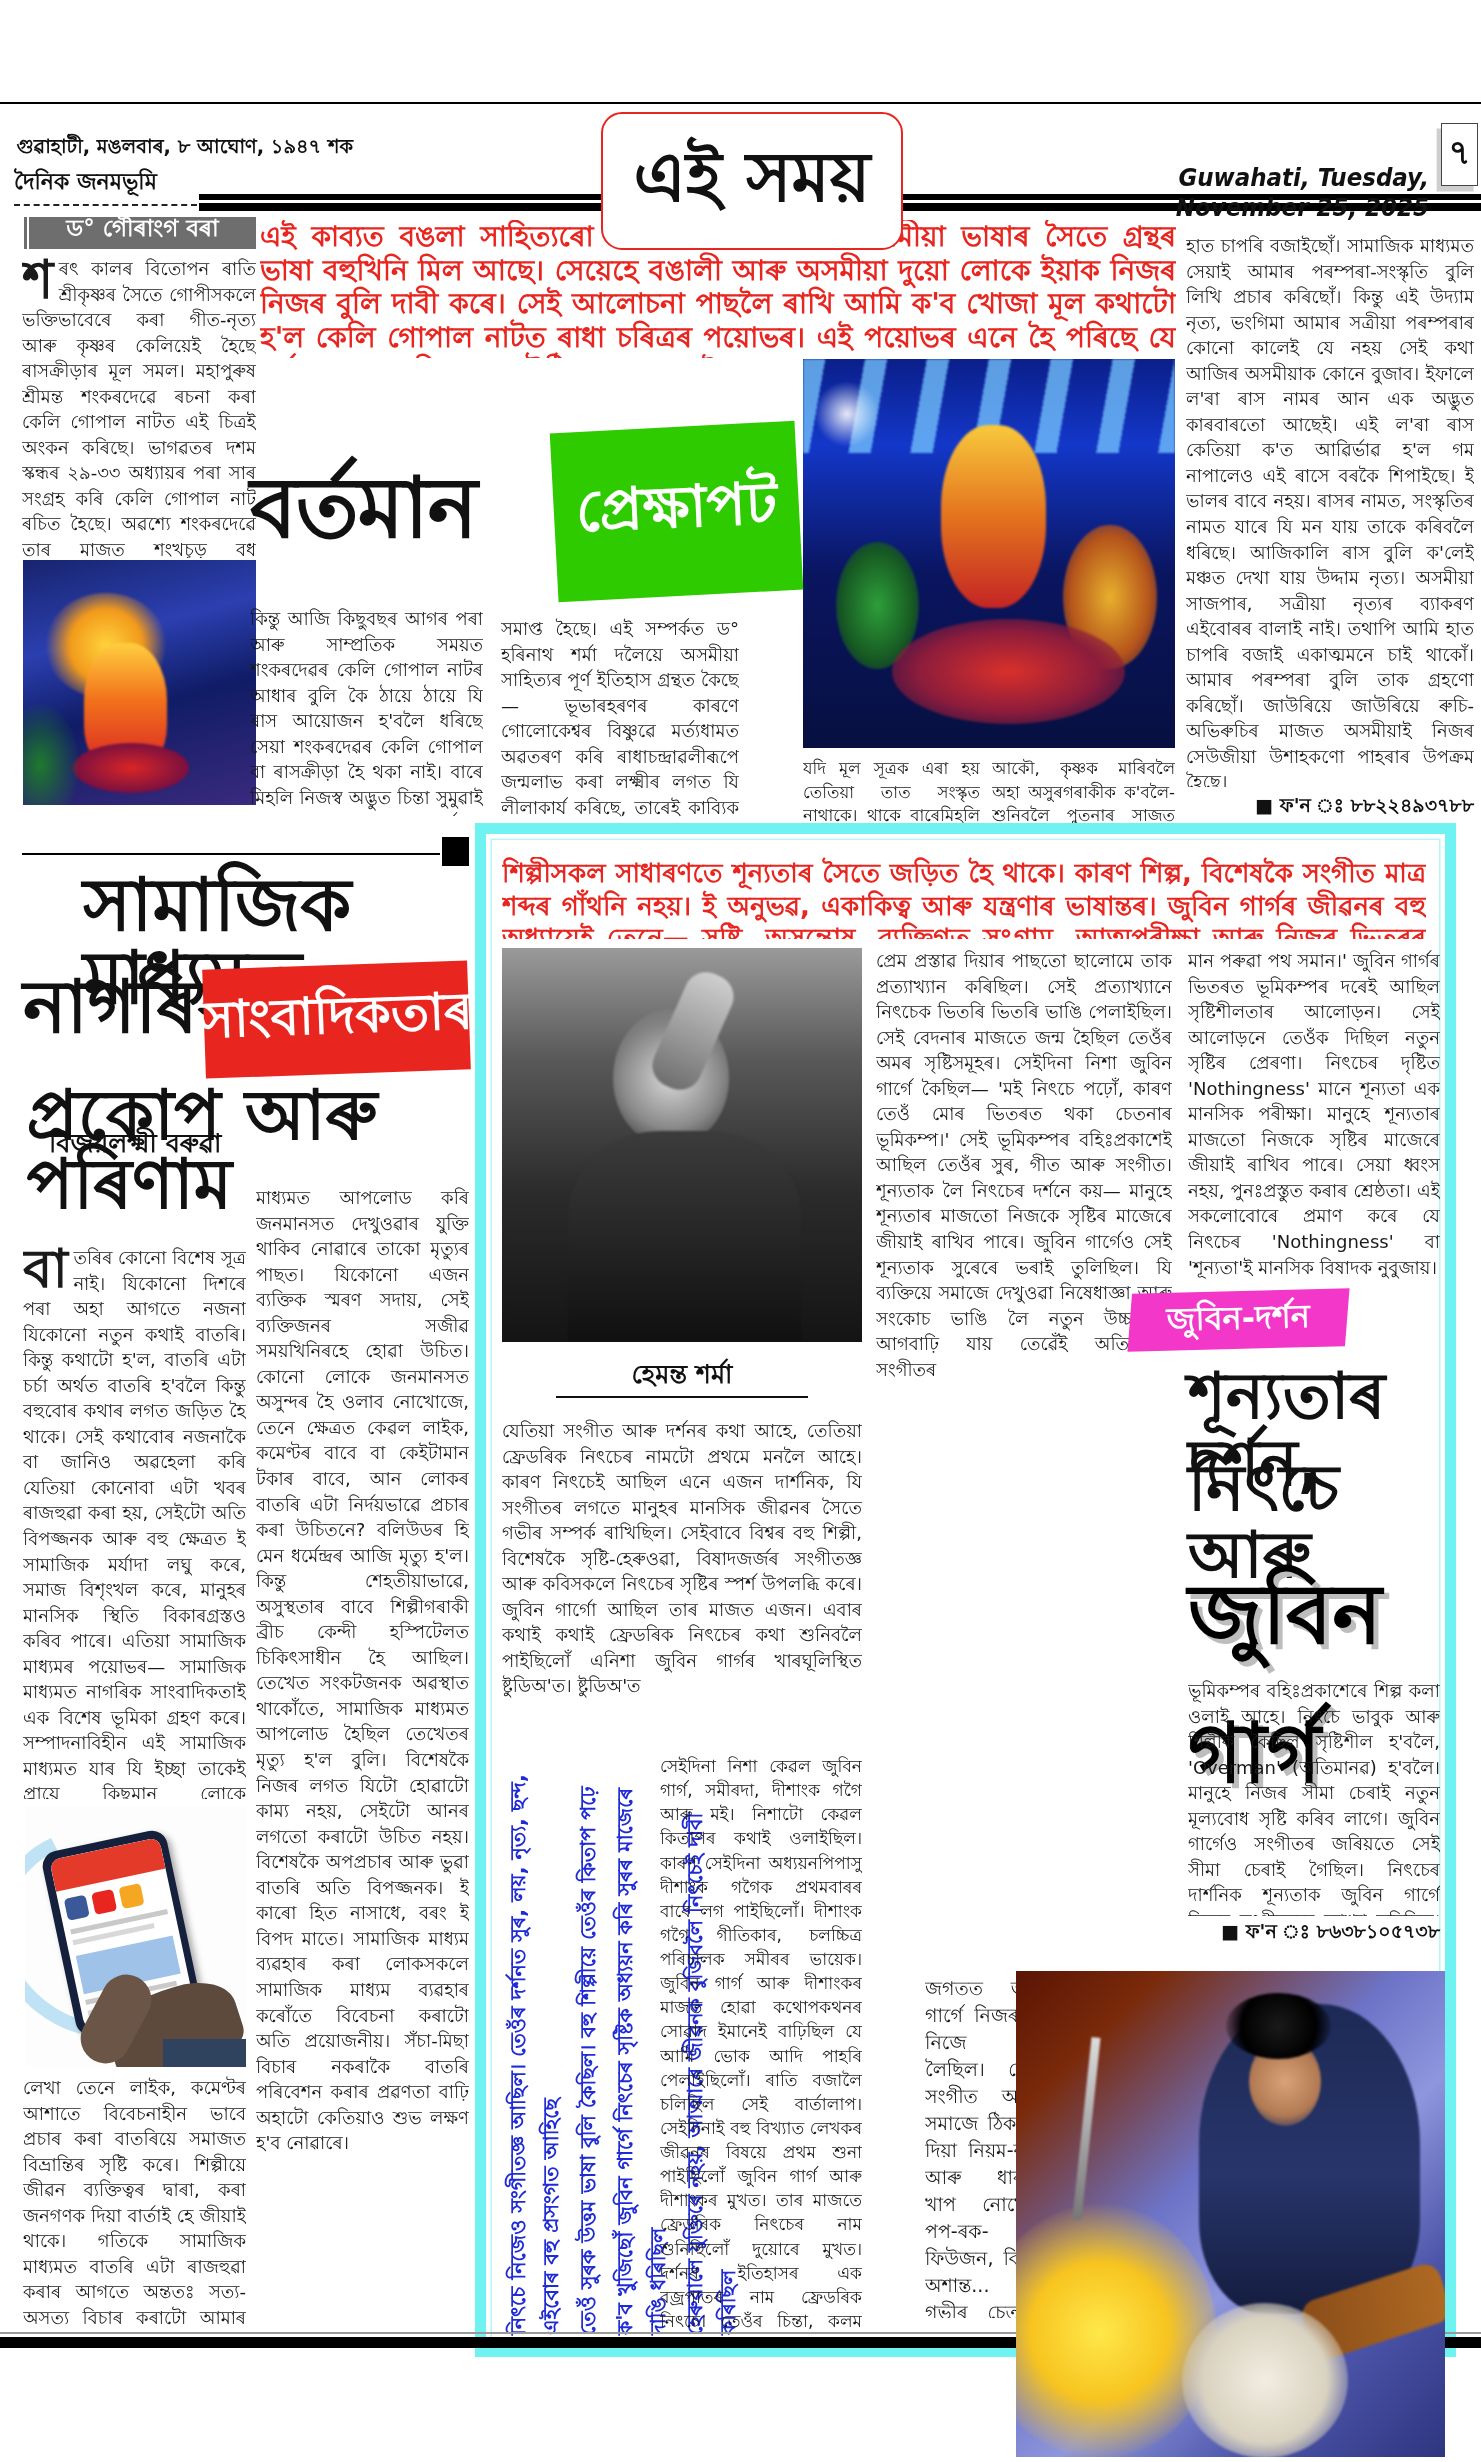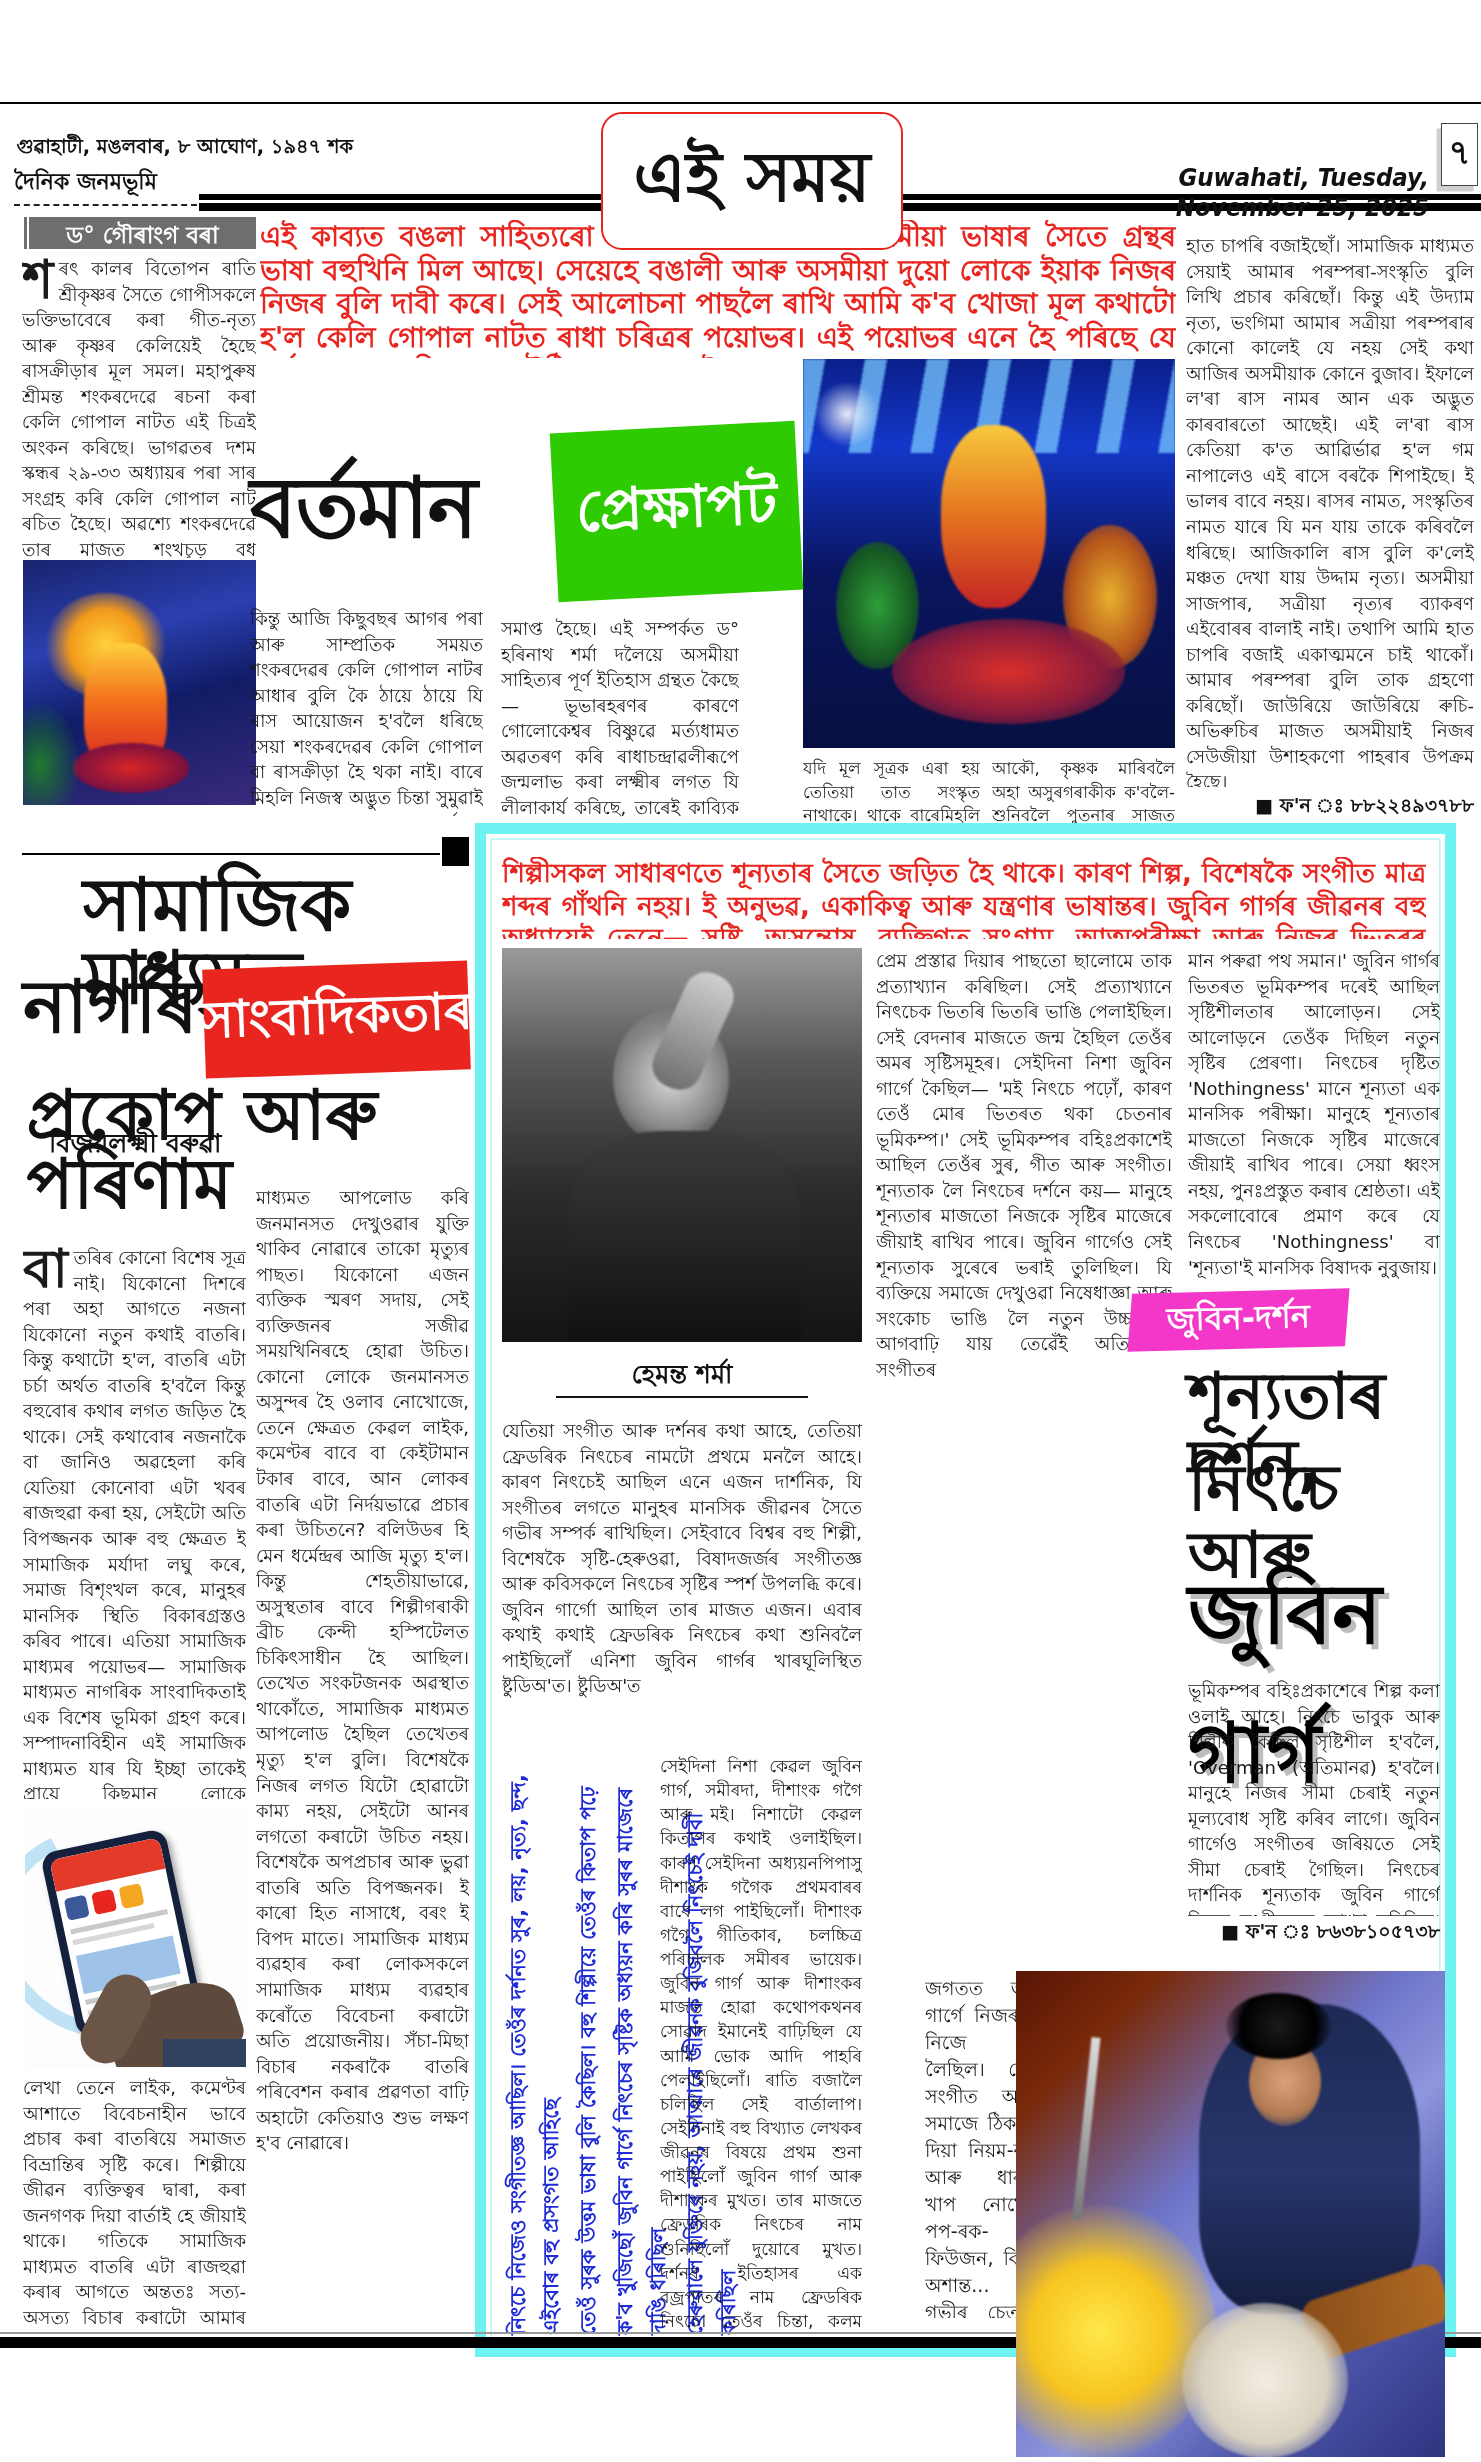--- a/index.html
+++ b/index.html
@@ -13,21 +13,21 @@
   
   .m-date{font-size:19.4px;font-weight:bold;}
   .m-paper{font-size:22px;font-weight:bold;border-bottom:2.8px dashed #222;padding-bottom:3.3px;}
   .m-box{border:2.8px solid #e8251f;display:flex;align-items:center;justify-content:center;background:#fff;}
   .m-title{font-size:69px;font-weight:bold;font-family:"DejaVu Serif",serif;}
   .m-rules{background:linear-gradient(#000 0 38%,#fff 38% 55%,#000 55% 100%);}
   .m-eng{font-size:25.5px;font-weight:bold;font-style:italic;text-align:right;}
   .pageno{border:1.7px solid #444;background:#fff;display:flex;align-items:center;justify-content:center;
           font-size:34px;font-weight:bold;box-shadow:-4.4px 5.5px 0 #cfcfcf;}
   
-  .a1-byline{background:#6e6e6e;color:#fff;display:flex;align-items:flex-start;justify-content:center;
+  .a1-byline{background:#6e6e6e;color:#fff;display:flex;align-items:flex-end;justify-content:center;
              font-size:23px;font-weight:bold;border-left:7.8px double #fff;}
   .kicker{color:#e8251f;font-weight:bold;font-size:28px;line-height:1.2;text-align:justify;}
   .hl1{font-size:84px;font-weight:900;letter-spacing:-1.1px;line-height:1;}
   .green-box{background:#2ecb00;transform:rotate(-3deg);display:flex;align-items:center;justify-content:center;}
   .green-box span{color:#fff;font-size:58px;font-weight:900;transform:rotate(.5deg);}
   .phone-line{font-size:19px;font-weight:bold;text-align:right;}
   
   .a2-h{font-size:73px;font-weight:900;line-height:1;}
   .red-box{background:#e8251f;transform:rotate(-2deg);display:flex;align-items:center;justify-content:center;}
   .red-box span{color:#fff;font-size:51px;font-weight:900;}

